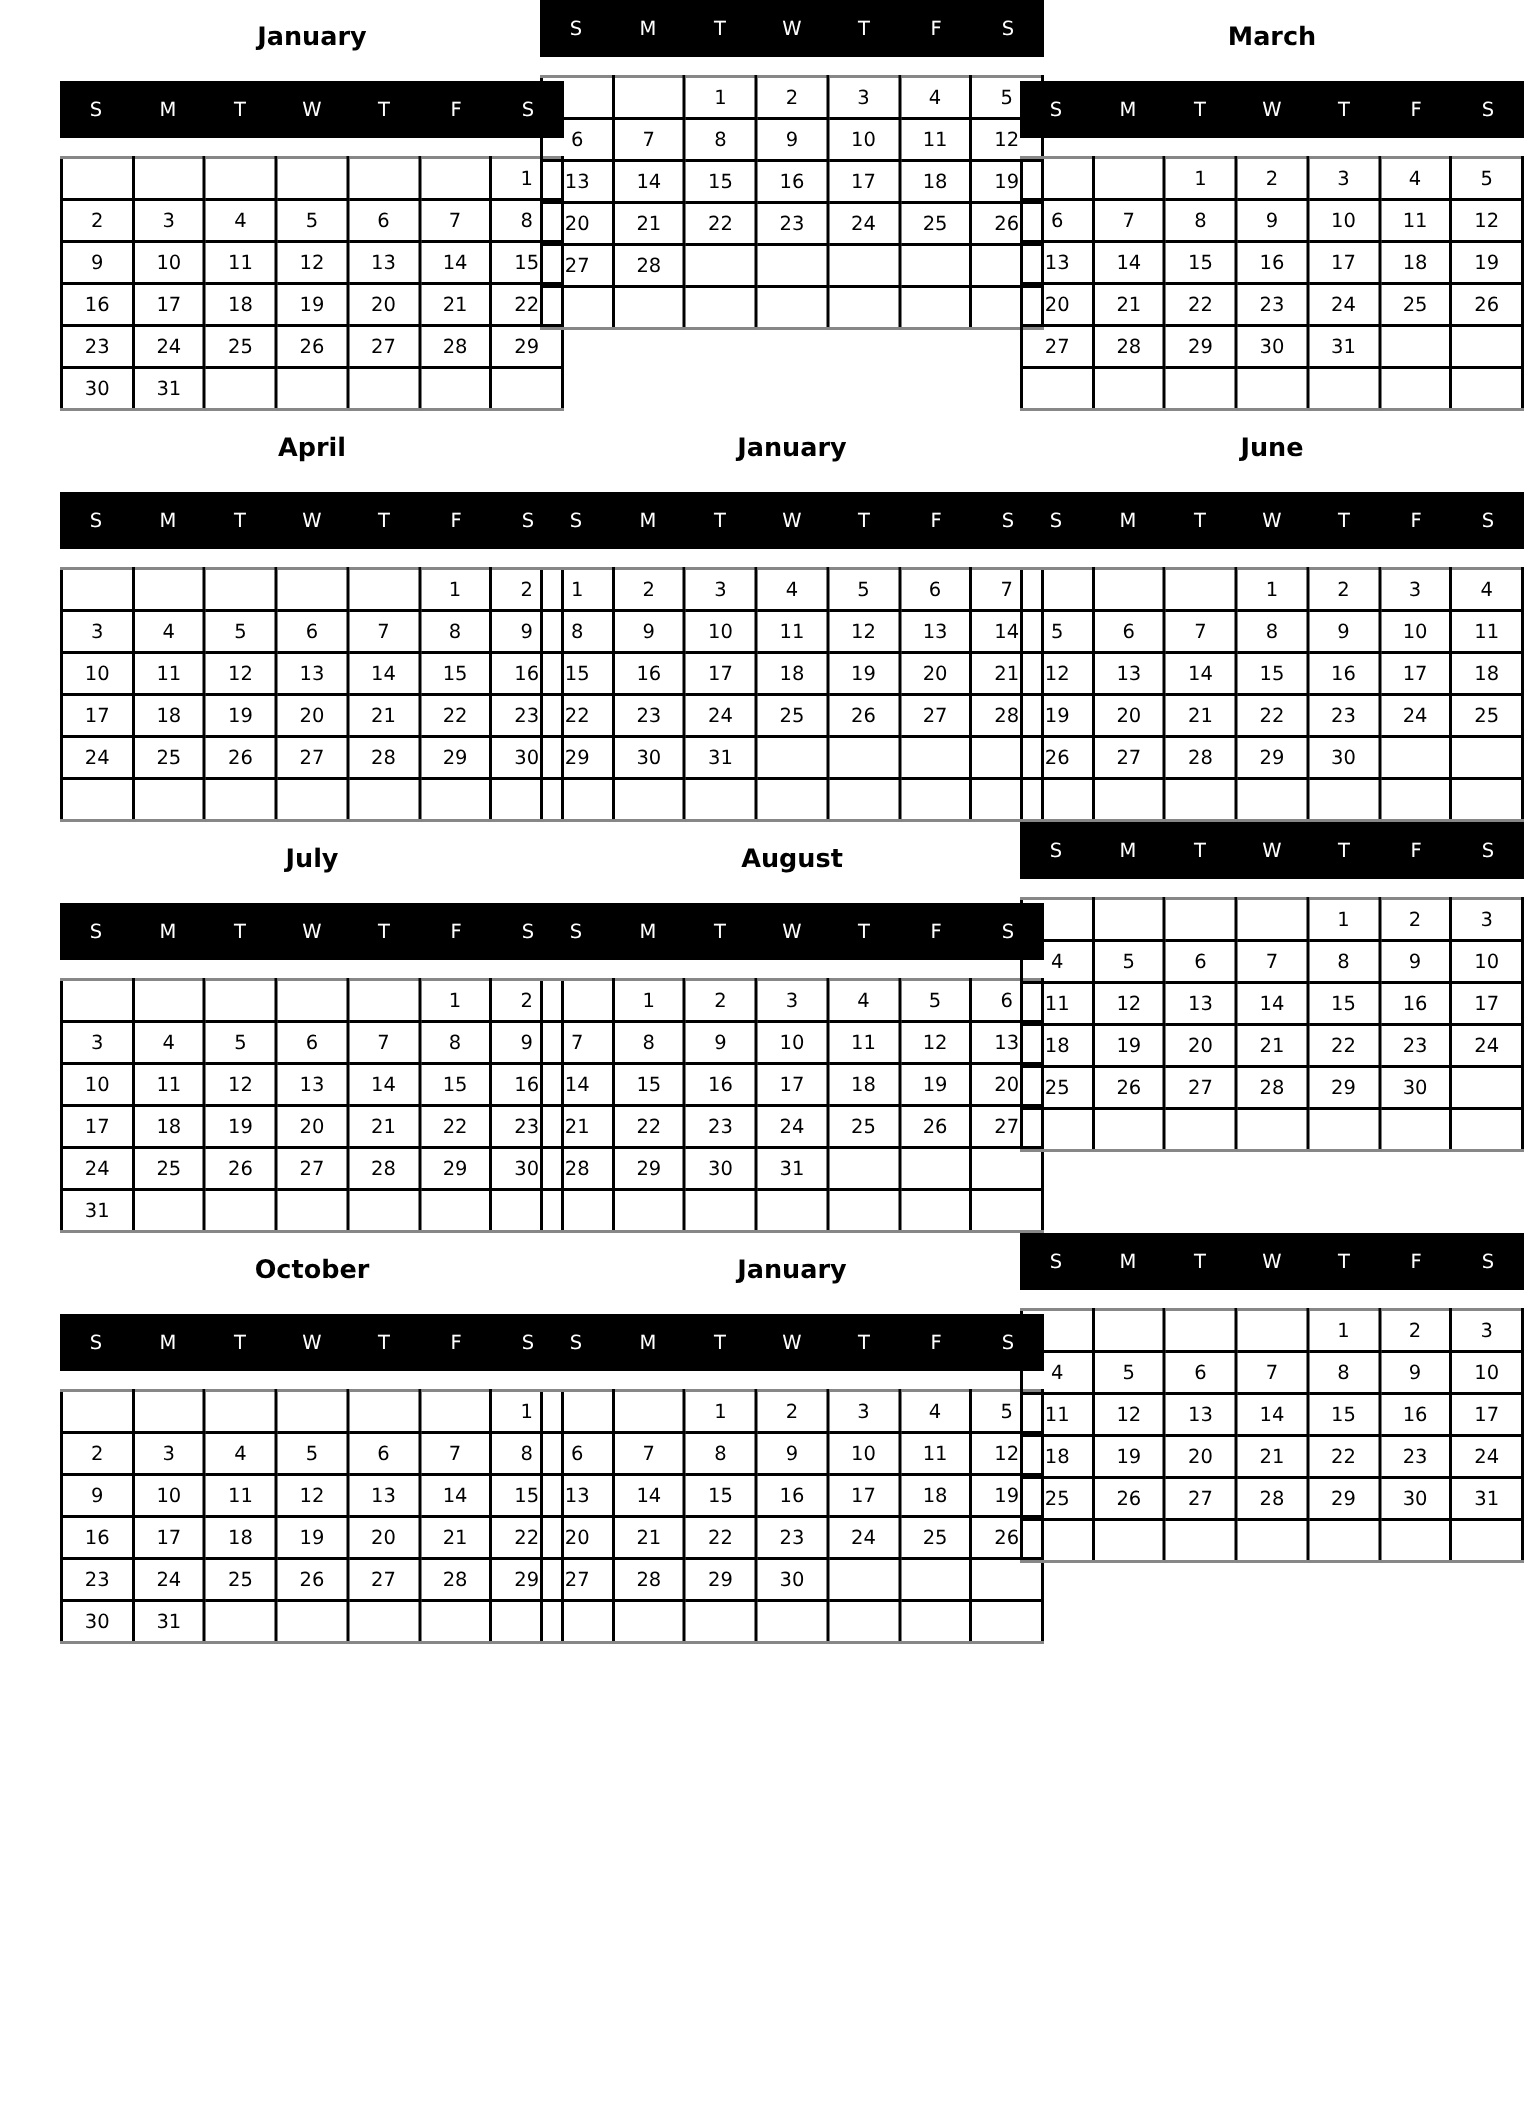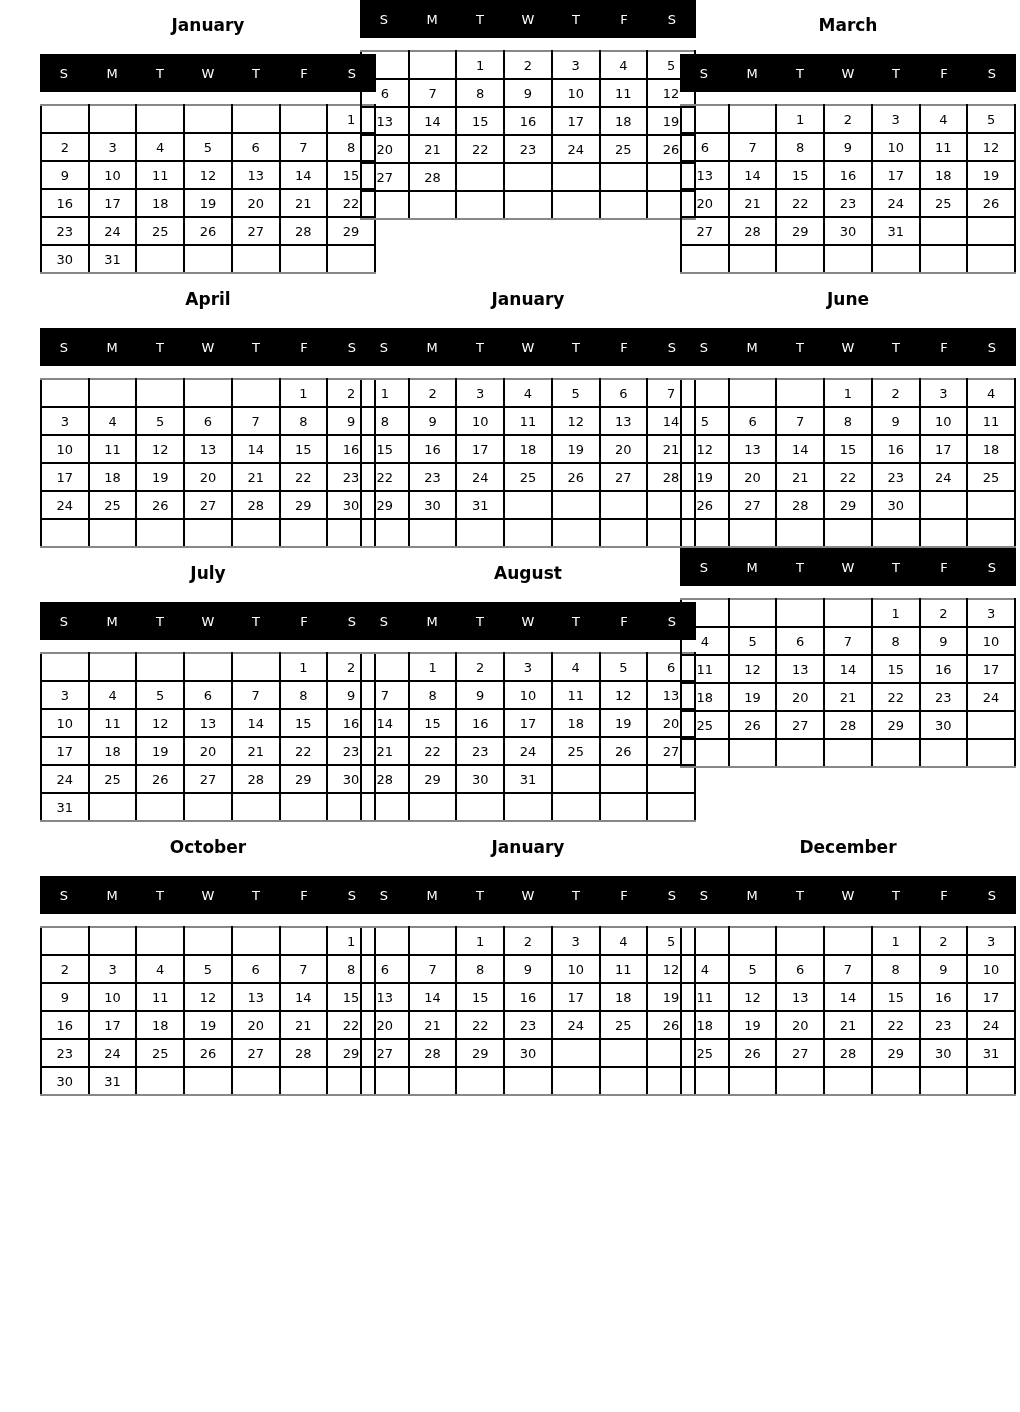--- a/index.html
+++ b/index.html
@@ -836,21 +836,20 @@
               <td class="day-cell"></td>
               <td class="day-cell"></td>
               <td class="day-cell"></td>
               <td class="day-cell"></td>
             </tr>
           </tbody>
         </table>
   </div>
 
   <div class="month">
-    <div class="month-title">December</div>
     <div class="weekday-bar">
           <span>S</span>
           <span>M</span>
           <span>T</span>
           <span>W</span>
           <span>T</span>
           <span>F</span>
           <span>S</span>
         </div>
     <table class="days">

